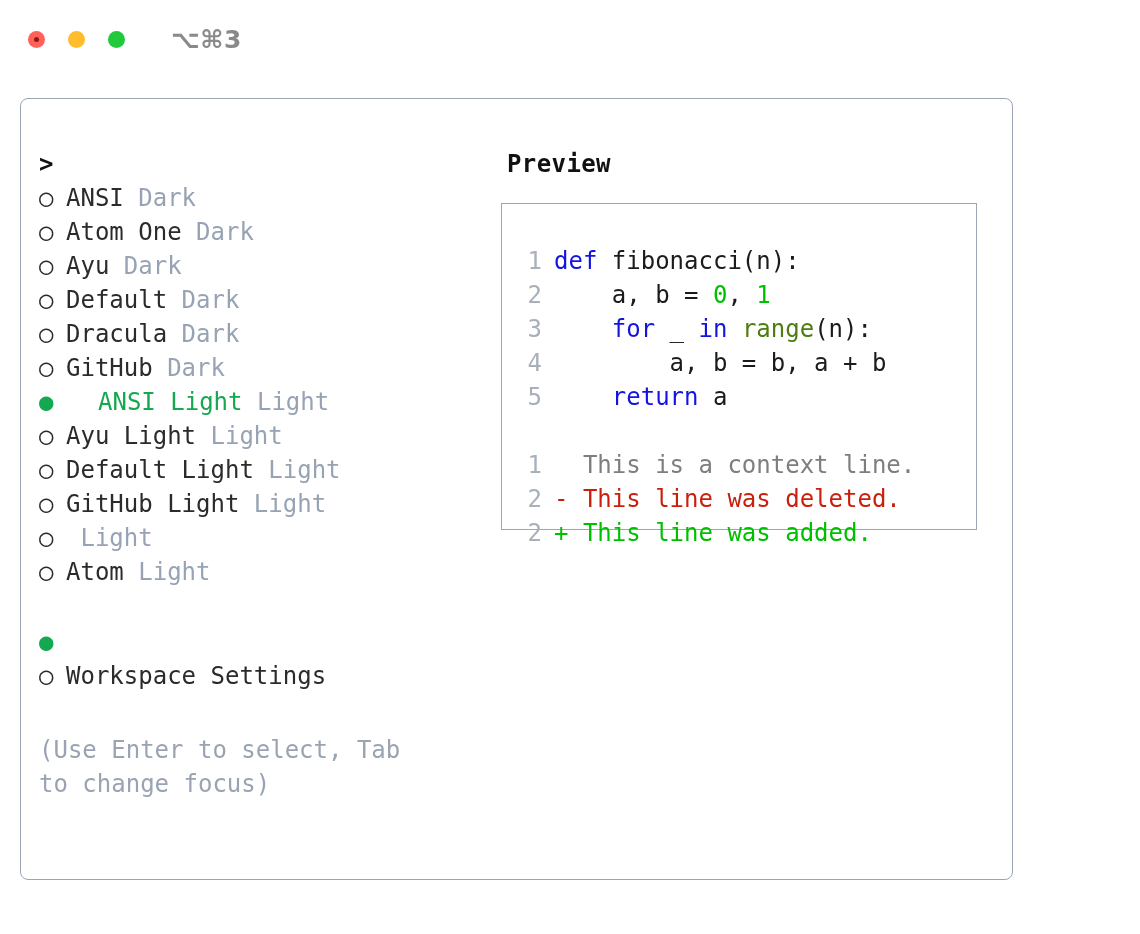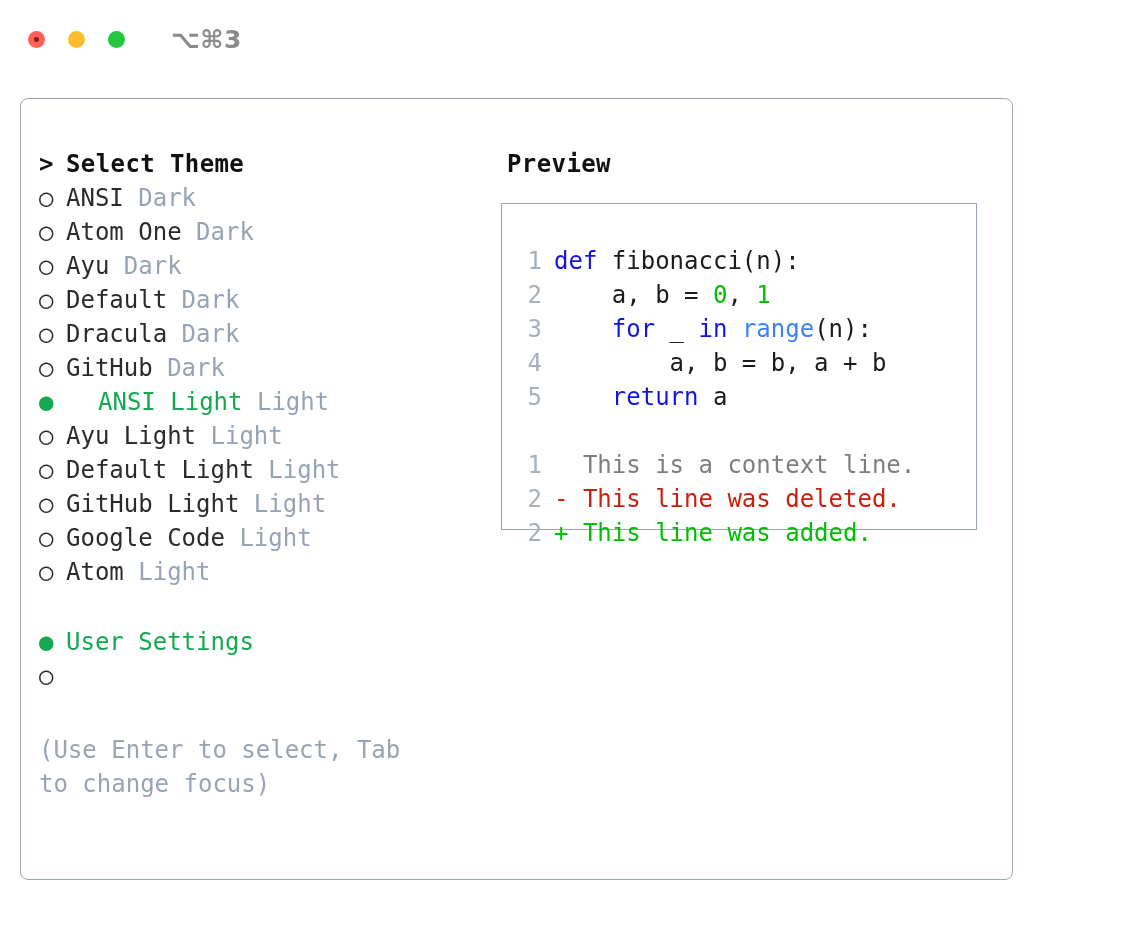--- a/index.html
+++ b/index.html
@@ -189,21 +189,21 @@
   .ln {
     display: inline-block;
     width: 26px;
     text-align: right;
     color: #a8b0bb;
     margin-right: 12px;
   }
 
   .kw      { color: #1414e0; }   
   .fn      { color: #1b1b1b; }   
-  .builtin { color: #3b82f6; }   
+  .builtin { color: #4d7c0f; }   
   .num     { color: #00bf00; }   
   .plain   { color: #1b1b1b; }
   .ctx     { color: #7e7e7e; }
   .del     { color: #c91f0d; }
   .add     { color: #00bf00; }
 </style>
 </head>
 <body>
 
 <div id="app">
@@ -214,44 +214,44 @@
     <span class="traffic max"></span>
     <span id="shortcut">⌥⌘3</span>
   </div>
 
   <div id="panel">
     <div id="panel-inner">
 
       <div id="left-col">
 
         <div class="row header-row">
-          <span class="marker">&gt;</span><span>Select Theme</span>
+          <span class="marker">&gt;</span>
         </div>
 
         <div id="theme-list">
             <div class="row"><span class="marker dot-empty">○</span><span class="theme-name">ANSI</span><span class="theme-kind"> Dark</span></div>
             <div class="row"><span class="marker dot-empty">○</span><span class="theme-name">Atom One</span><span class="theme-kind"> Dark</span></div>
             <div class="row"><span class="marker dot-empty">○</span><span class="theme-name">Ayu</span><span class="theme-kind"> Dark</span></div>
             <div class="row"><span class="marker dot-empty">○</span><span class="theme-name">Default</span><span class="theme-kind"> Dark</span></div>
             <div class="row"><span class="marker dot-empty">○</span><span class="theme-name">Dracula</span><span class="theme-kind"> Dark</span></div>
             <div class="row"><span class="marker dot-empty">○</span><span class="theme-name">GitHub</span><span class="theme-kind"> Dark</span></div>
             <div class="row"><span class="marker dot-filled">●</span><span class="theme-name selected">ANSI Light</span><span class="theme-kind"> Light</span></div>
             <div class="row"><span class="marker dot-empty">○</span><span class="theme-name">Ayu Light</span><span class="theme-kind"> Light</span></div>
             <div class="row"><span class="marker dot-empty">○</span><span class="theme-name">Default Light</span><span class="theme-kind"> Light</span></div>
             <div class="row"><span class="marker dot-empty">○</span><span class="theme-name">GitHub Light</span><span class="theme-kind"> Light</span></div>
-            <div class="row"><span class="marker dot-empty">○</span><span class="theme-name">Google Code</span><span class="theme-kind"> Light</span></div>
+            <div class="row"><span class="marker dot-empty">○</span><span class="theme-kind"> Light</span></div>
             <div class="row"><span class="marker dot-empty">○</span><span class="theme-name">Atom</span><span class="theme-kind"> Light</span></div>
           </div>
 
         <div id="spacer-1"></div>
 
 
         <div id="apply-list">
-            <div class="row"><span class="marker dot-filled">●</span><span class="apply-name selected">User Settings</span></div>
-            <div class="row"><span class="marker dot-empty">○</span></div>
+            <div class="row"><span class="marker dot-filled">●</span></div>
+            <div class="row"><span class="marker dot-empty">○</span><span class="apply-name">Workspace Settings</span></div>
           </div>
 
         <div id="spacer-2"></div>
 
         <div id="hint">(Use Enter to select, Tab to change focus)</div>
       </div>
 
       <div id="right-col">
         <div id="preview-title">Preview</div>
 

